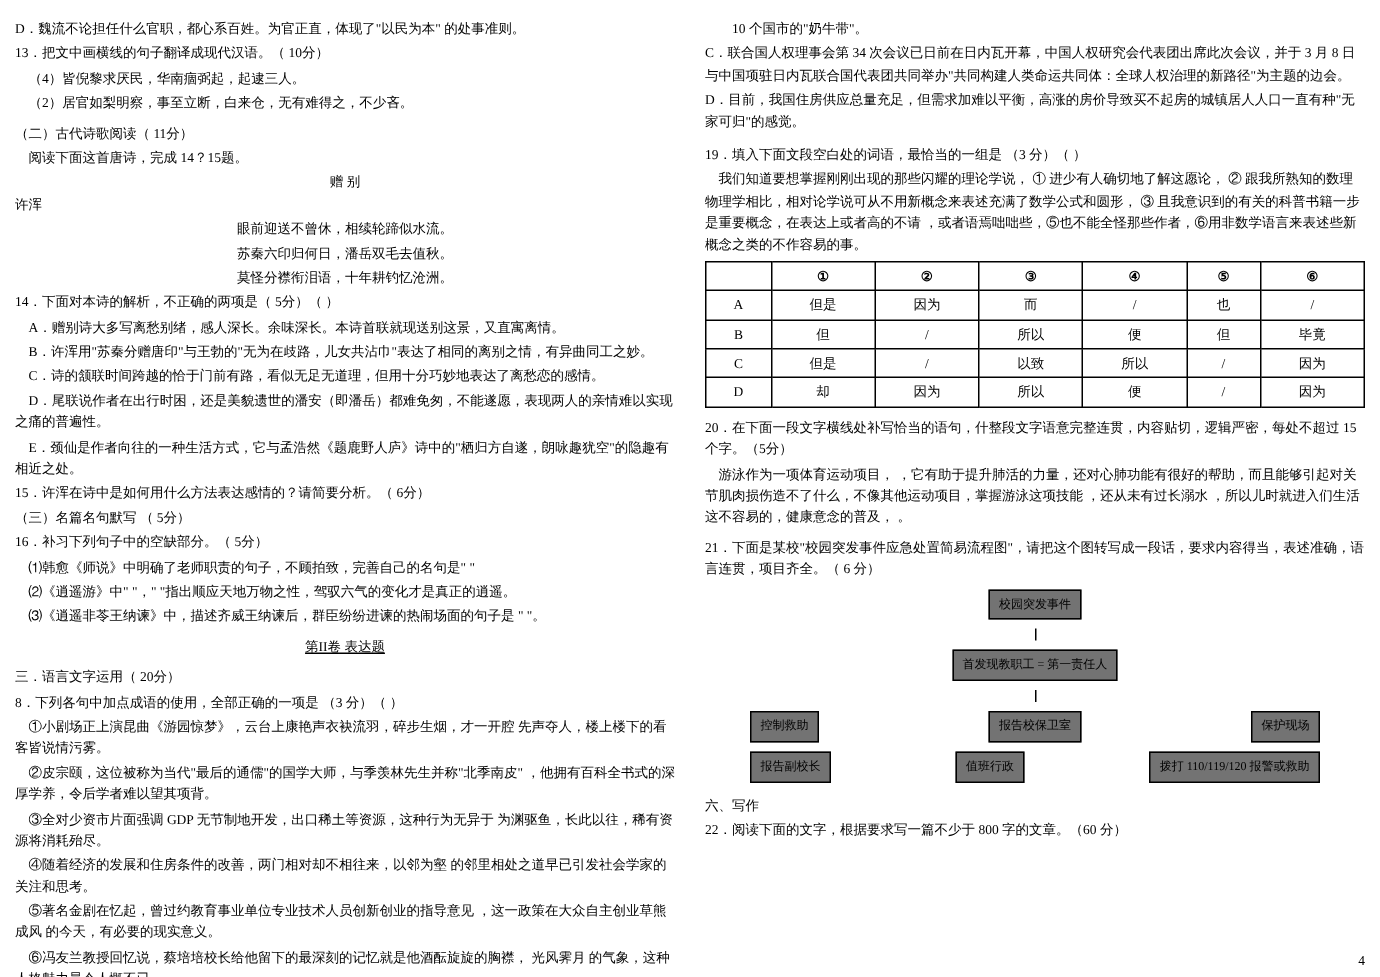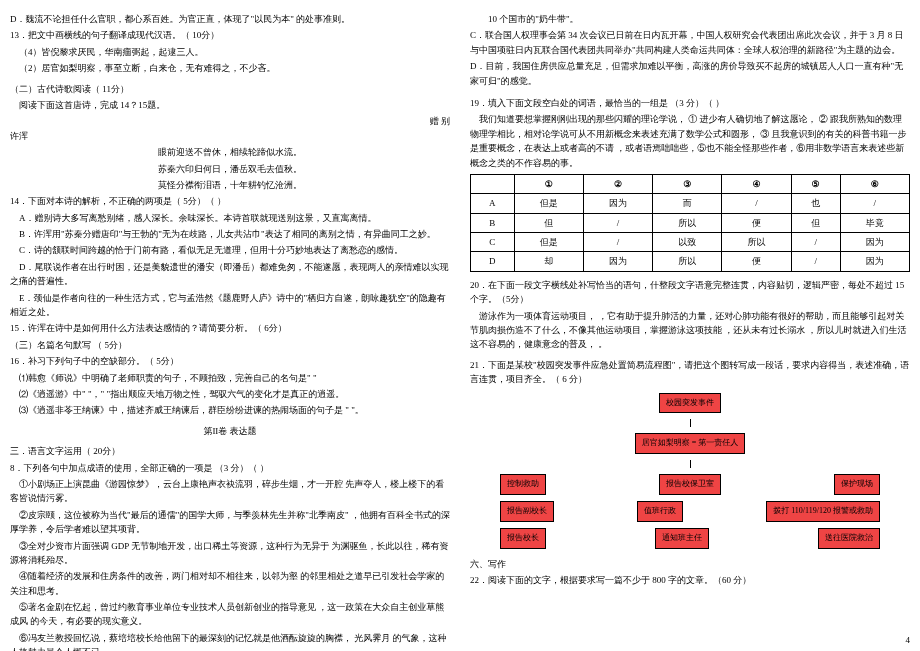--- a/index.html
+++ b/index.html
@@ -16,41 +16,41 @@
     gap: 20px;
     width: 900px;
   }
   .col {
     flex: 1;
     min-width: 0;
   }
   .para { margin: 2px 0; }
   .indent { text-indent: 1em; }
   .indent2 { text-indent: 2em; }
-  .section-title { text-align: center; margin: 6px 0; font-weight: normal;}
-  .poem-title { text-align: right; }
+  .section-title { text-align: center; margin: 6px 0; font-weight: normal; text-decoration: underline;}
+  .poem-title { text-align: center; }
   .poem-author { text-align: left; }
   table.fill {
     border-collapse: collapse;
     width: 100%;
     margin: 4px 0;
   }
   table.fill td, table.fill th {
     border: 1px solid #000;
     padding: 2px 6px;
     text-align: center;
     font-size: 9px;
   }
   
   .flow { font-size:8px; position:relative;}
   .node {
     border: 1px solid #000;
     padding: 3px 6px;
     text-align: center;
-    background:#ef4444;
+    background:#737373;
     display:inline-block;
     white-space:nowrap;
   }
   .row { display:flex; justify-content:center; gap:30px; margin:6px 0; align-items:center; position:relative;}
   .row3 { justify-content: space-between; padding: 0 30px;}
   .vline { text-align:center; height:8px; position:relative;}
   .vline::after{ content:""; position:absolute; left:50%; top:0; width:1px; height:8px; background:#000;}
   .page-num { position: fixed; bottom: 4px; right: 10px; font-size: 9px;}
 </style>
 </head>
@@ -160,38 +160,33 @@
     <div class="para indent">游泳作为一项体育运动项目， ，它有助于提升肺活的力量，还对心肺功能有很好的帮助，而且能够引起对关节肌肉损伤造不了什么，不像其他运动项目，掌握游泳这项技能 ，还从未有过长溺水 ，所以儿时就进入们生活这不容易的，健康意念的普及， 。</div>
 
     <div class="para" style="margin-top:6px">21．下面是某校"校园突发事件应急处置简易流程图"，请把这个图转写成一段话，要求内容得当，表述准确，语言连贯，项目齐全。（ 6 分）</div>
 
     <div class="flow">
       <div class="row">
           <div class="node">校园突发事件</div>
         </div>
       <div class="vline"></div>
       <div class="row">
-          <div class="node">居官如梨明察 = 第一责任人</div>
+          <div class="node">首发现教职工 = 第一责任人</div>
         </div>
       <div class="vline"></div>
       <div class="row row3">
         <div class="node">控制救助</div>
         <div class="node">报告校保卫室</div>
         <div class="node">保护现场</div>
       </div>
       <div class="row row3">
         <div class="node">报告副校长</div>
         <div class="node">值班行政</div>
         <div class="node">拨打 110/119/120 报警或救助</div>
       </div>
-      <div class="row row3">
-        <div class="node">报告校长</div>
-        <div class="node">通知班主任</div>
-        <div class="node">送往医院救治</div>
-      </div>
     </div>
 
     <div class="para" style="margin-top:8px">六、写作</div>
     <div class="para">22．阅读下面的文字，根据要求写一篇不少于 800 字的文章。（60 分）</div>
   </div>
 </div>
 
 <div class="page-num">4</div>
 
 </body></html>

